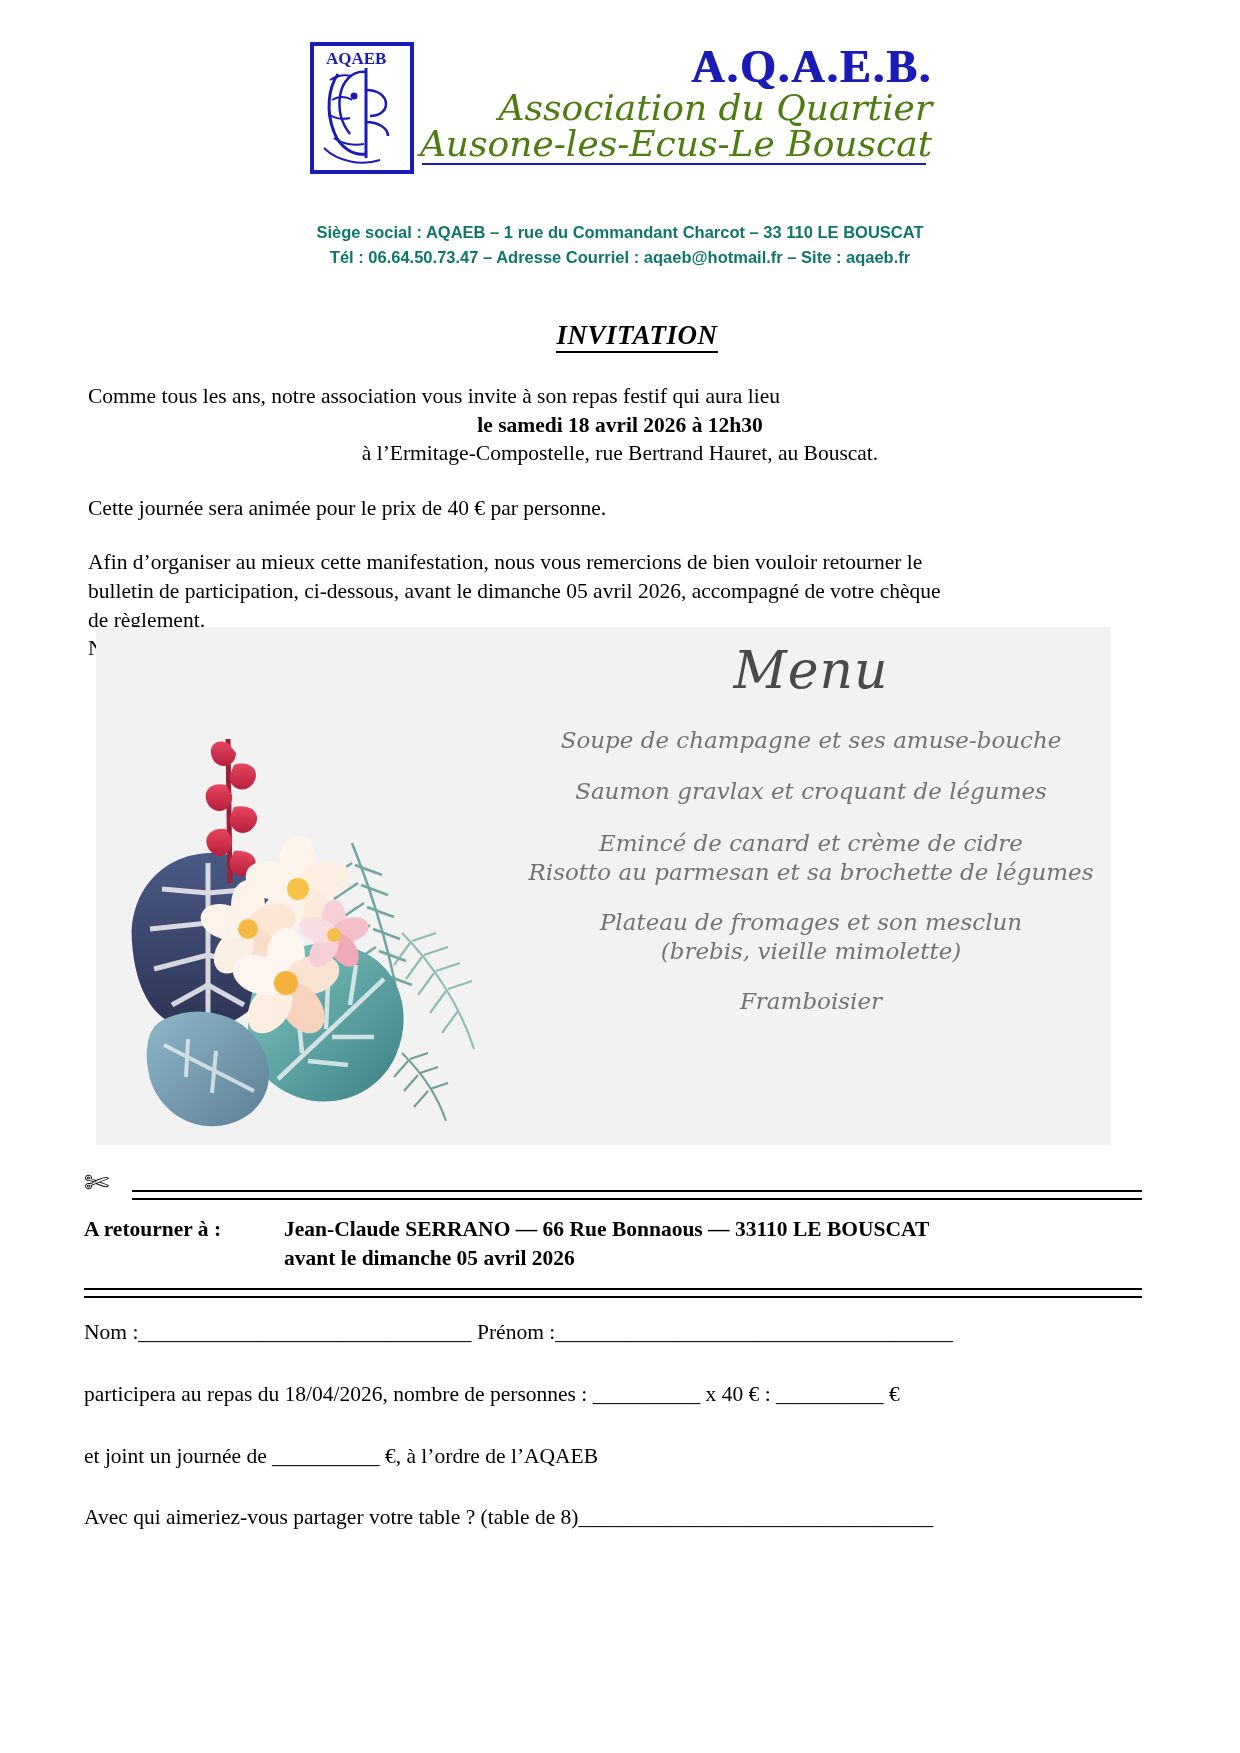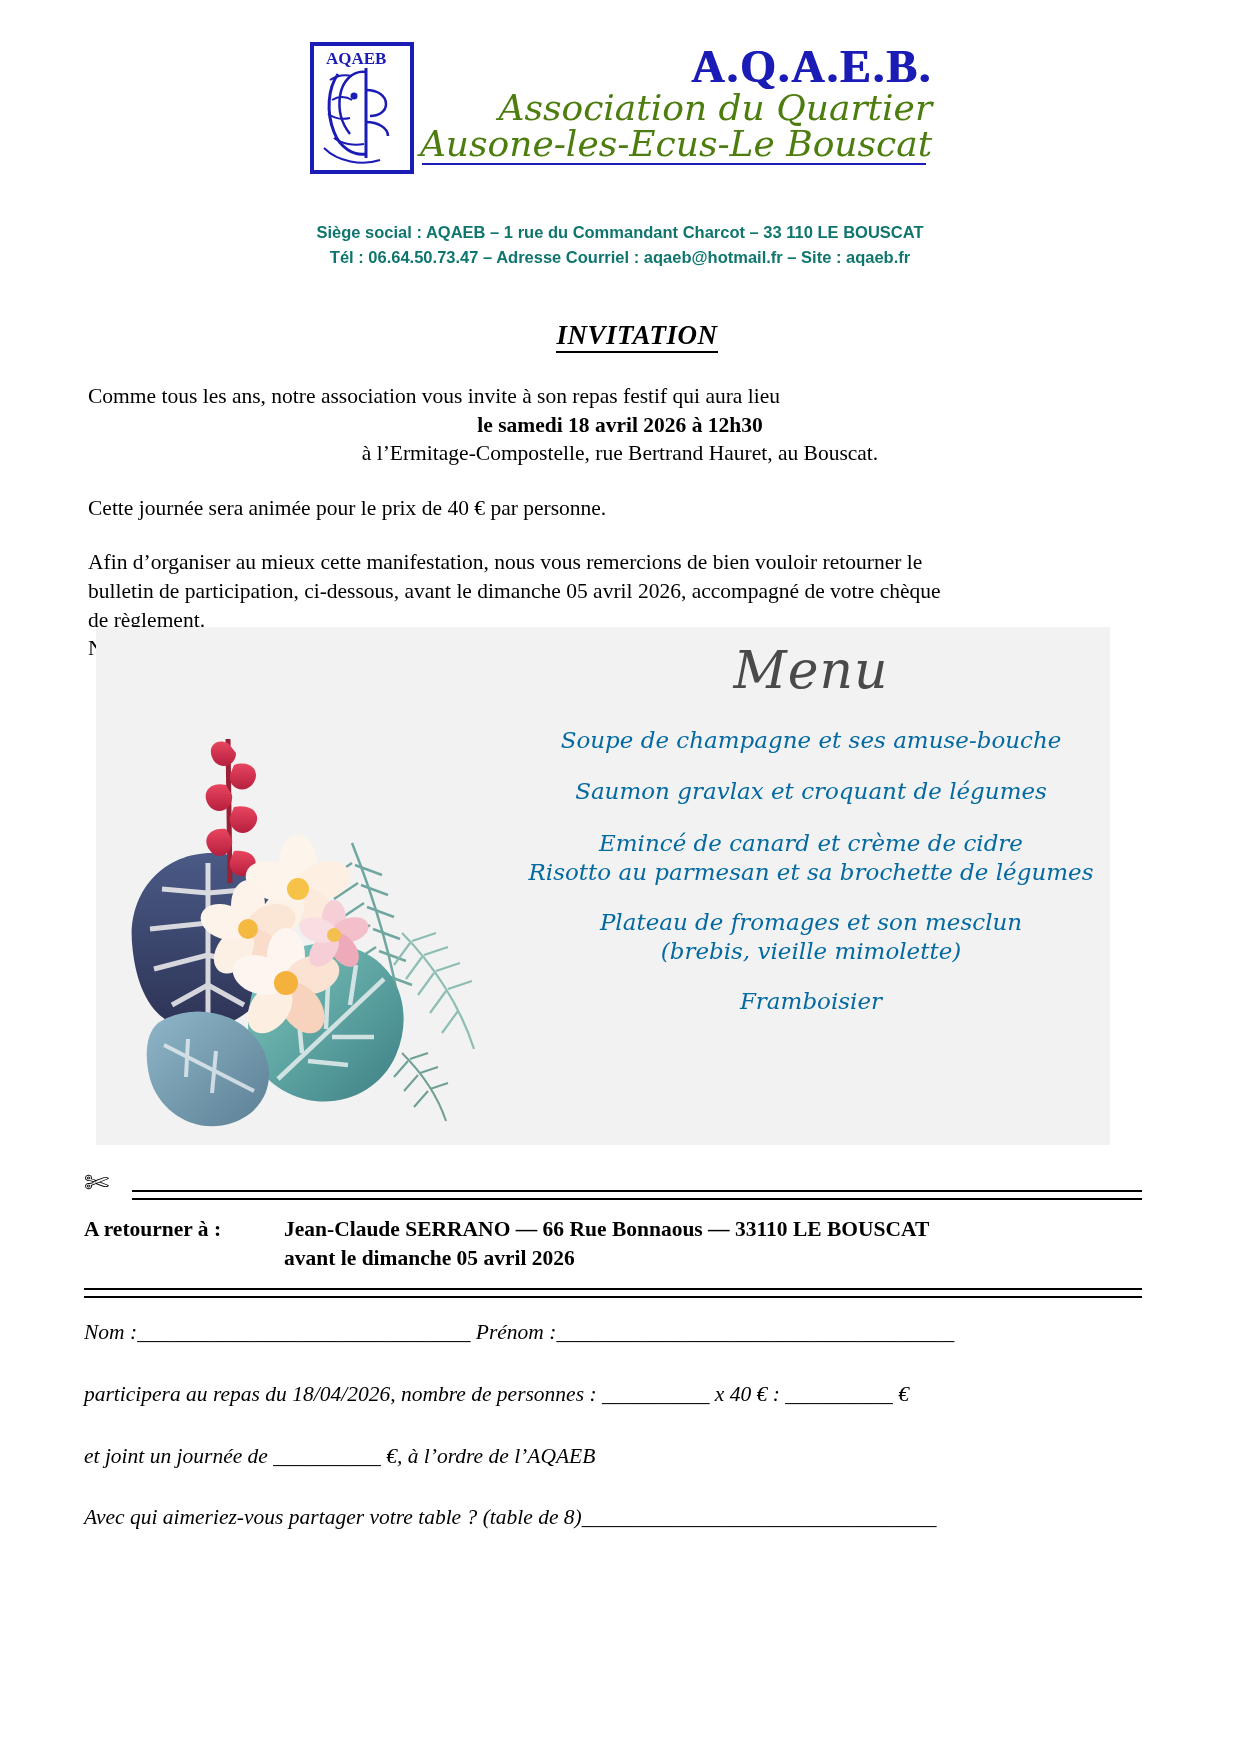--- a/index.html
+++ b/index.html
@@ -150,21 +150,21 @@
     font-size: 52px;
     color: #4a4a4a;
     margin: 1px 0 26px 0;
     letter-spacing: 1px;
   }
   .menu-line {
     font-family: "DejaVu Serif", serif;
     font-style: italic;
     font-size: 23px;
     line-height: 1.28;
-    color: #0369a1;
+    color: #737373;
     margin-bottom: 22px;
     white-space: pre-line;
   }
   .menu-line.tight { margin-bottom: 20px; }
 
   
   .cut-row {
     position: absolute;
     top: 1180px;
     left: 84px;
@@ -218,21 +218,20 @@
   }
 
   
   .form-block {
     position: absolute;
     top: 1320px;
     left: 84px;
     width: 1070px;
     font-size: 21.5px;
     line-height: 1.2;
-    font-style: italic;
   }
   .form-row { margin-bottom: 36px; }
   .form-row:last-child { margin-bottom: 0; }
   .dots { letter-spacing: 0px; }
 </style>
 </head>
 <body>
 
 <div class="header">
   <div class="logo-block">

